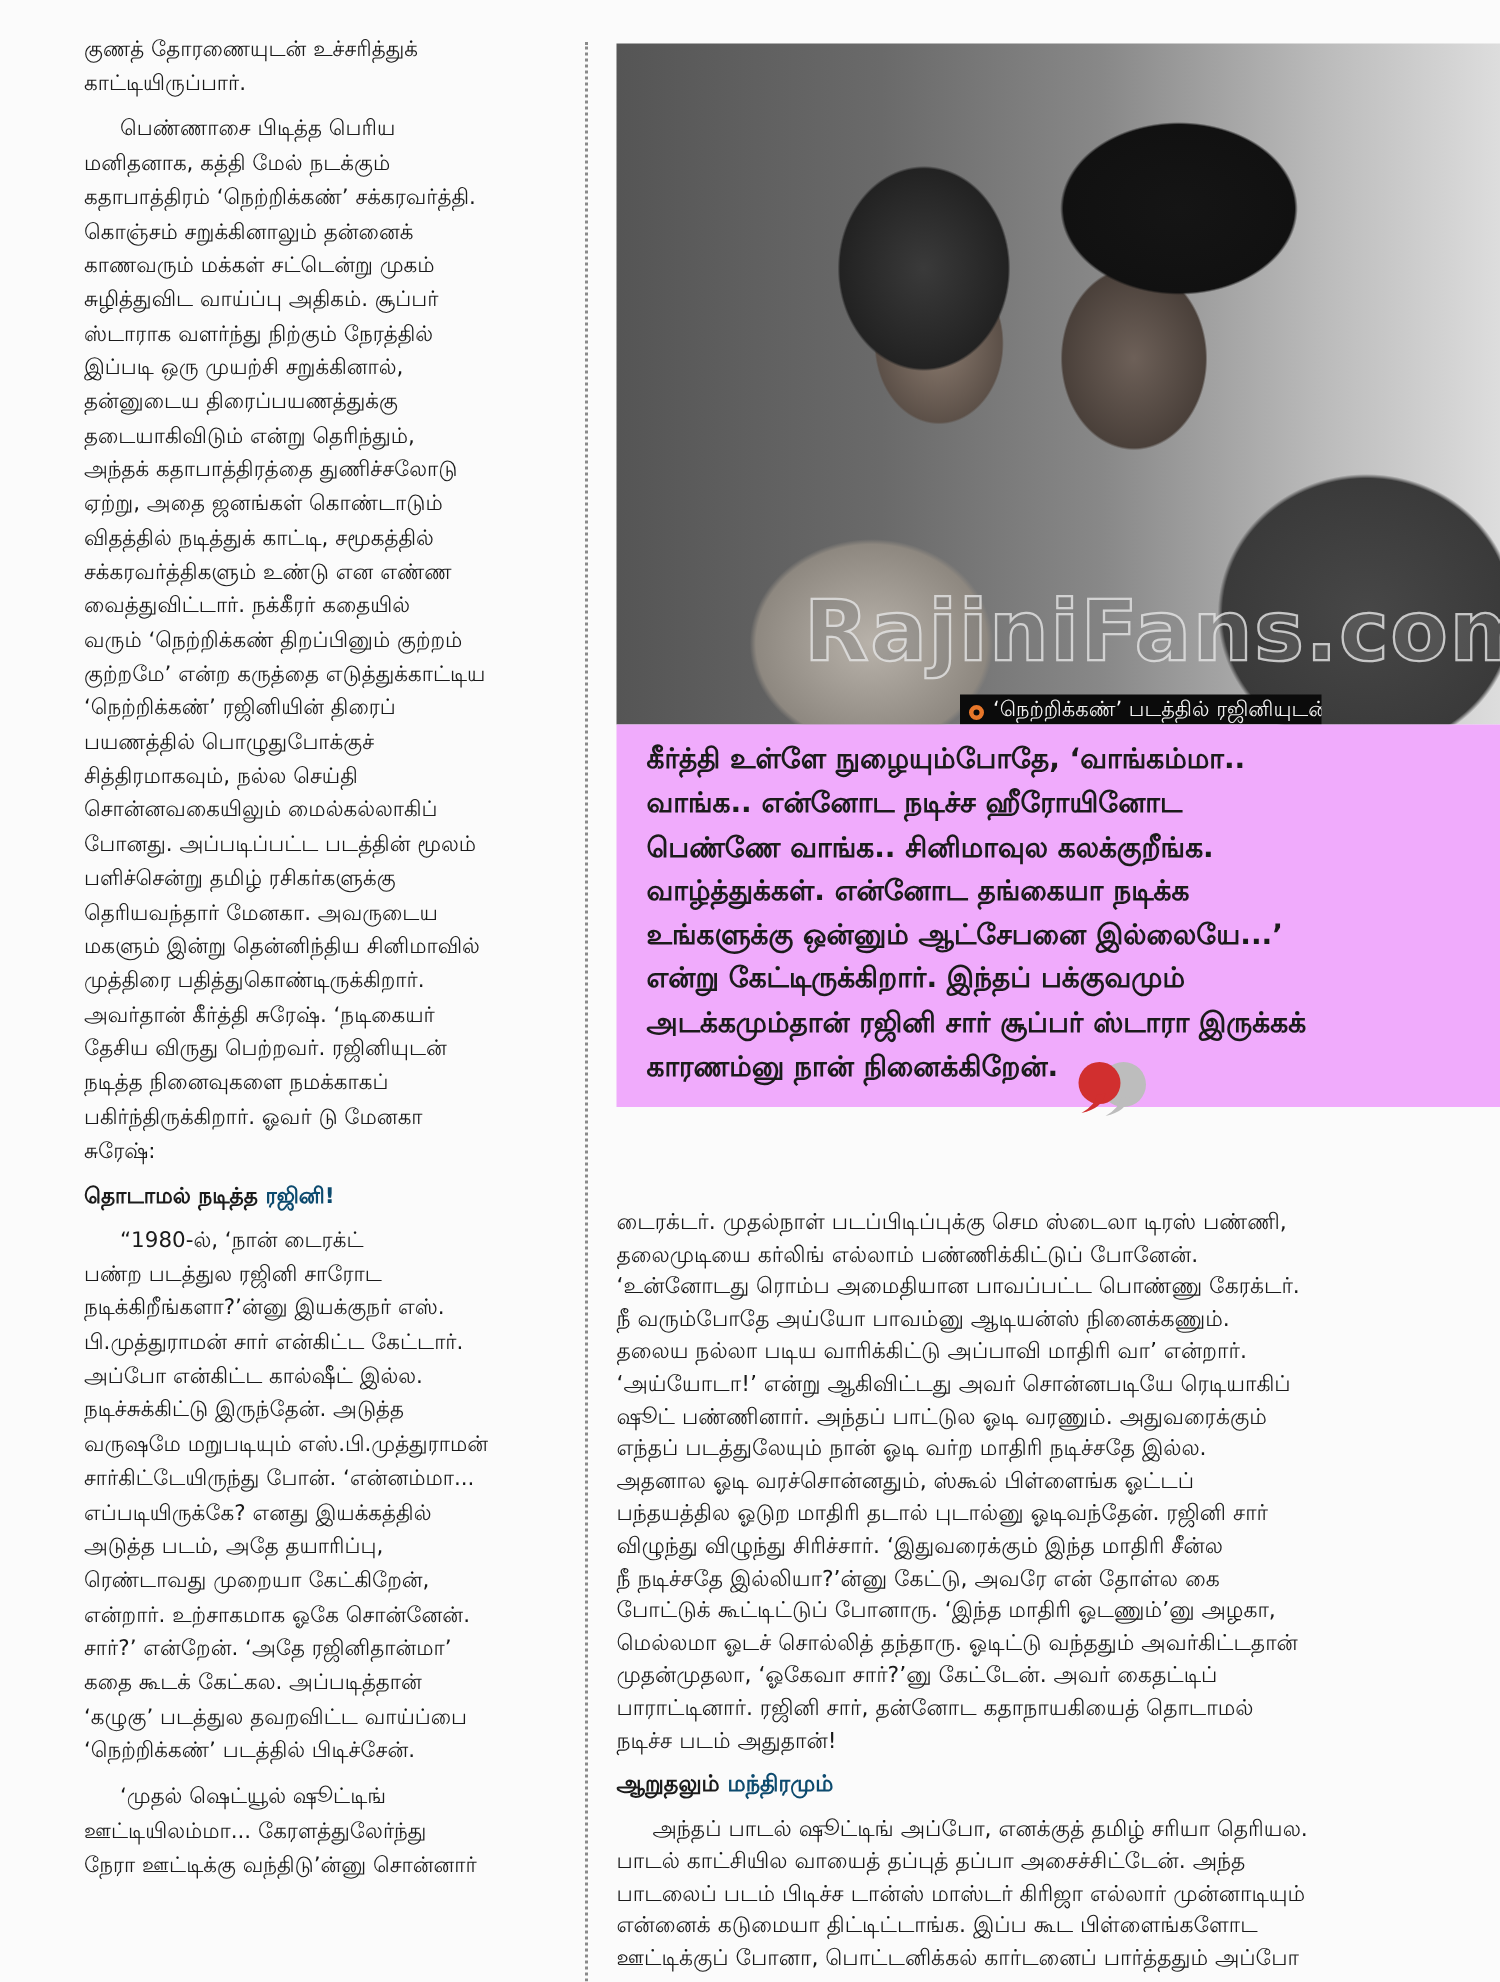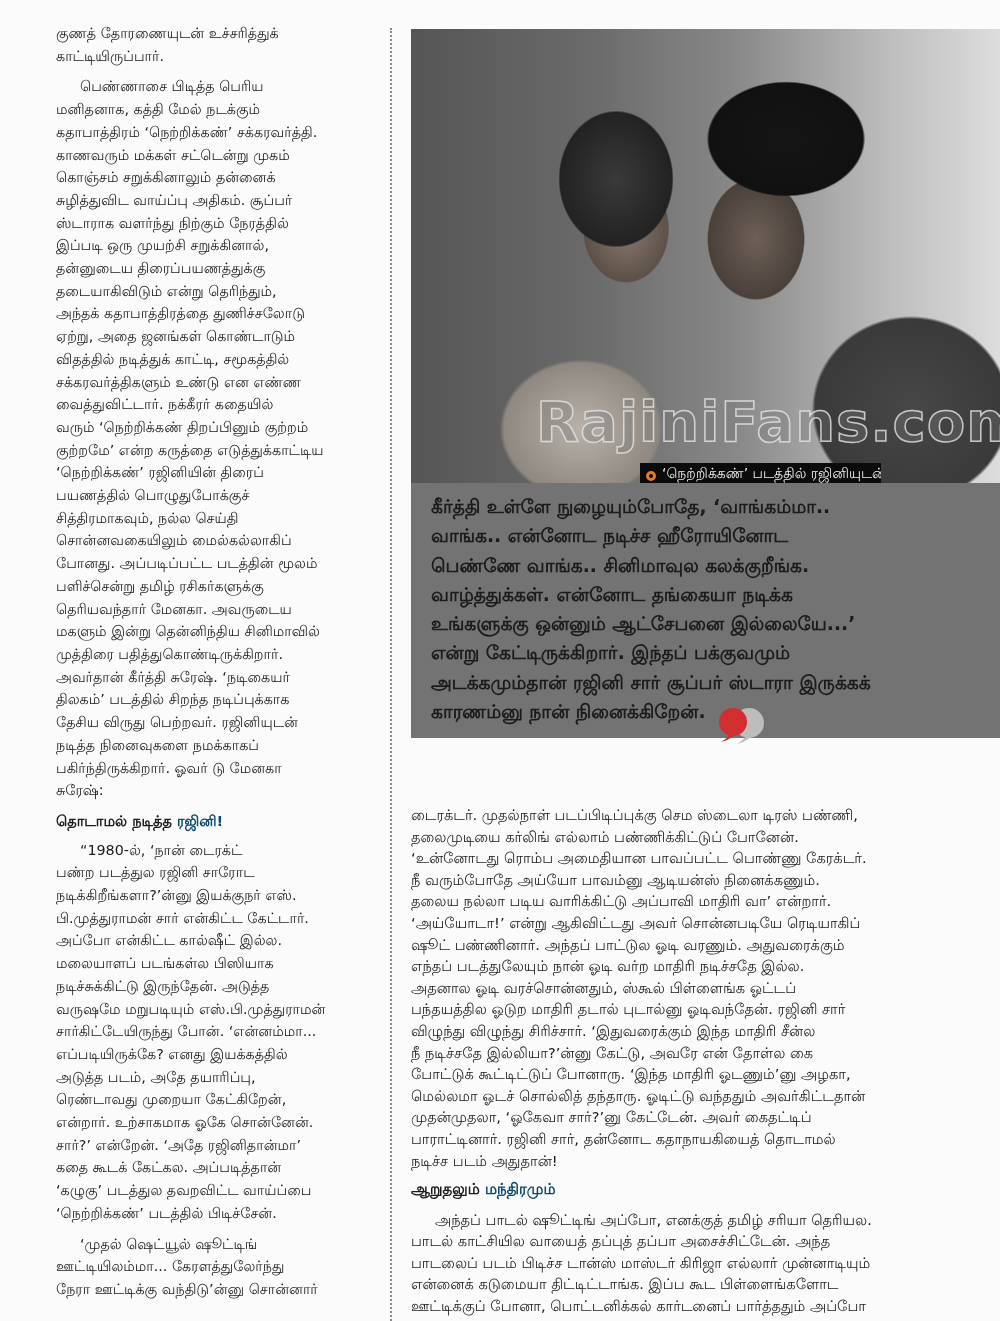--- a/index.html
+++ b/index.html
@@ -50,21 +50,21 @@
     font-size: 14px; line-height: 20px; white-space: nowrap; overflow: hidden;
     padding-left: 6px; box-sizing: border-box;
   }
   .caption-dot {
     display: inline-block; width: 8px; height: 8px; border-radius: 50%;
     border: 3px solid #e8772a; vertical-align: -3px; margin-right: 6px;
     box-sizing: content-box; width: 4px; height: 4px;
   }
   .quote-box {
     position: absolute; left: 411px; top: 483px; width: 589px; height: 255px;
-    background: #737373;
+    background: #f0abfc;
     box-sizing: border-box; padding: 9px 20px 0 20px;
     font-size: 18.7px; font-weight: bold; line-height: 29.3px; color: #1b1b1b;
   }
   .quote-mark {
     position: absolute; left: 304px; top: 222px; width: 60px; height: 40px;
   }
   .right-body {
     position: absolute; left: 411px; top: 760px; width: 589px;
     font-size: 14.6px; line-height: 21.6px; margin-top: 44px;
   }
@@ -76,22 +76,22 @@
 
 <div class="left-col">
   <p>
     <span class="line">குணத் தோரணையுடன் உச்சரித்துக்</span>
     <span class="line">காட்டியிருப்பார்.</span>
   </p>
   <p id="lp2">
       <span class="line" style="padding-left: 24px;">பெண்ணாசை பிடித்த பெரிய</span>
       <span class="line">மனிதனாக, கத்தி மேல் நடக்கும்</span>
       <span class="line">கதாபாத்திரம் ‘நெற்றிக்கண்’ சக்கரவர்த்தி.</span>
+      <span class="line">கொஞ்சம் சறுக்கினாலும் தன்னைக்</span>
       <span class="line">காணவரும் மக்கள் சட்டென்று முகம்</span>
-      <span class="line">கொஞ்சம் சறுக்கினாலும் தன்னைக்</span>
       <span class="line">சுழித்துவிட வாய்ப்பு அதிகம். சூப்பர்</span>
       <span class="line">ஸ்டாராக வளர்ந்து நிற்கும் நேரத்தில்</span>
       <span class="line">இப்படி ஒரு முயற்சி சறுக்கினால்,</span>
       <span class="line">தன்னுடைய திரைப்பயணத்துக்கு</span>
       <span class="line">தடையாகிவிடும் என்று தெரிந்தும்,</span>
       <span class="line">அந்தக் கதாபாத்திரத்தை துணிச்சலோடு</span>
       <span class="line">ஏற்று, அதை ஜனங்கள் கொண்டாடும்</span>
       <span class="line">விதத்தில் நடித்துக் காட்டி, சமூகத்தில்</span>
       <span class="line">சக்கரவர்த்திகளும் உண்டு என எண்ண</span>
       <span class="line">வைத்துவிட்டார். நக்கீரர் கதையில்</span>
@@ -100,36 +100,34 @@
       <span class="line">‘நெற்றிக்கண்’ ரஜினியின் திரைப்</span>
       <span class="line">பயணத்தில் பொழுதுபோக்குச்</span>
       <span class="line">சித்திரமாகவும், நல்ல செய்தி</span>
       <span class="line">சொன்னவகையிலும் மைல்கல்லாகிப்</span>
       <span class="line">போனது. அப்படிப்பட்ட படத்தின் மூலம்</span>
       <span class="line">பளிச்சென்று தமிழ் ரசிகர்களுக்கு</span>
       <span class="line">தெரியவந்தார் மேனகா. அவருடைய</span>
       <span class="line">மகளும் இன்று தென்னிந்திய சினிமாவில்</span>
       <span class="line">முத்திரை பதித்துகொண்டிருக்கிறார்.</span>
       <span class="line">அவர்தான் கீர்த்தி சுரேஷ். ‘நடிகையர்</span>
-      <span class="line">திலகம்’ படத்தில் சிறந்த நடிப்புக்காக</span>
       <span class="line">தேசிய விருது பெற்றவர். ரஜினியுடன்</span>
       <span class="line">நடித்த நினைவுகளை நமக்காகப்</span>
       <span class="line">பகிர்ந்திருக்கிறார். ஓவர் டு மேனகா</span>
       <span class="line">சுரேஷ்:</span>
     </p>
   <p class="section-head">
     <span>தொடாமல் நடித்த </span><span class="red">ரஜினி!</span>
   </p>
   <p id="lp3">
       <span class="line" style="padding-left: 24px;">“1980-ல், ‘நான் டைரக்ட்</span>
       <span class="line">பண்ற படத்துல ரஜினி சாரோட</span>
       <span class="line">நடிக்கிறீங்களா?’ன்னு இயக்குநர் எஸ்.</span>
       <span class="line">பி.முத்துராமன் சார் என்கிட்ட கேட்டார்.</span>
       <span class="line">அப்போ என்கிட்ட கால்ஷீட் இல்ல.</span>
-      <span class="line">மலையாளப் படங்கள்ல பிஸியாக</span>
       <span class="line">நடிச்சுக்கிட்டு இருந்தேன். அடுத்த</span>
       <span class="line">வருஷமே மறுபடியும் எஸ்.பி.முத்துராமன்</span>
       <span class="line">சார்கிட்டேயிருந்து போன். ‘என்னம்மா...</span>
       <span class="line">எப்படியிருக்கே? எனது இயக்கத்தில்</span>
       <span class="line">அடுத்த படம், அதே தயாரிப்பு,</span>
       <span class="line">ரெண்டாவது முறையா கேட்கிறேன்,</span>
       <span class="line">என்றார். உற்சாகமாக ஓகே சொன்னேன்.</span>
       <span class="line">சார்?’ என்றேன். ‘அதே ரஜினிதான்மா’</span>
       <span class="line">கதை கூடக் கேட்கல. அப்படித்தான்</span>
       <span class="line">‘கழுகு’ படத்துல தவறவிட்ட வாய்ப்பை</span>

